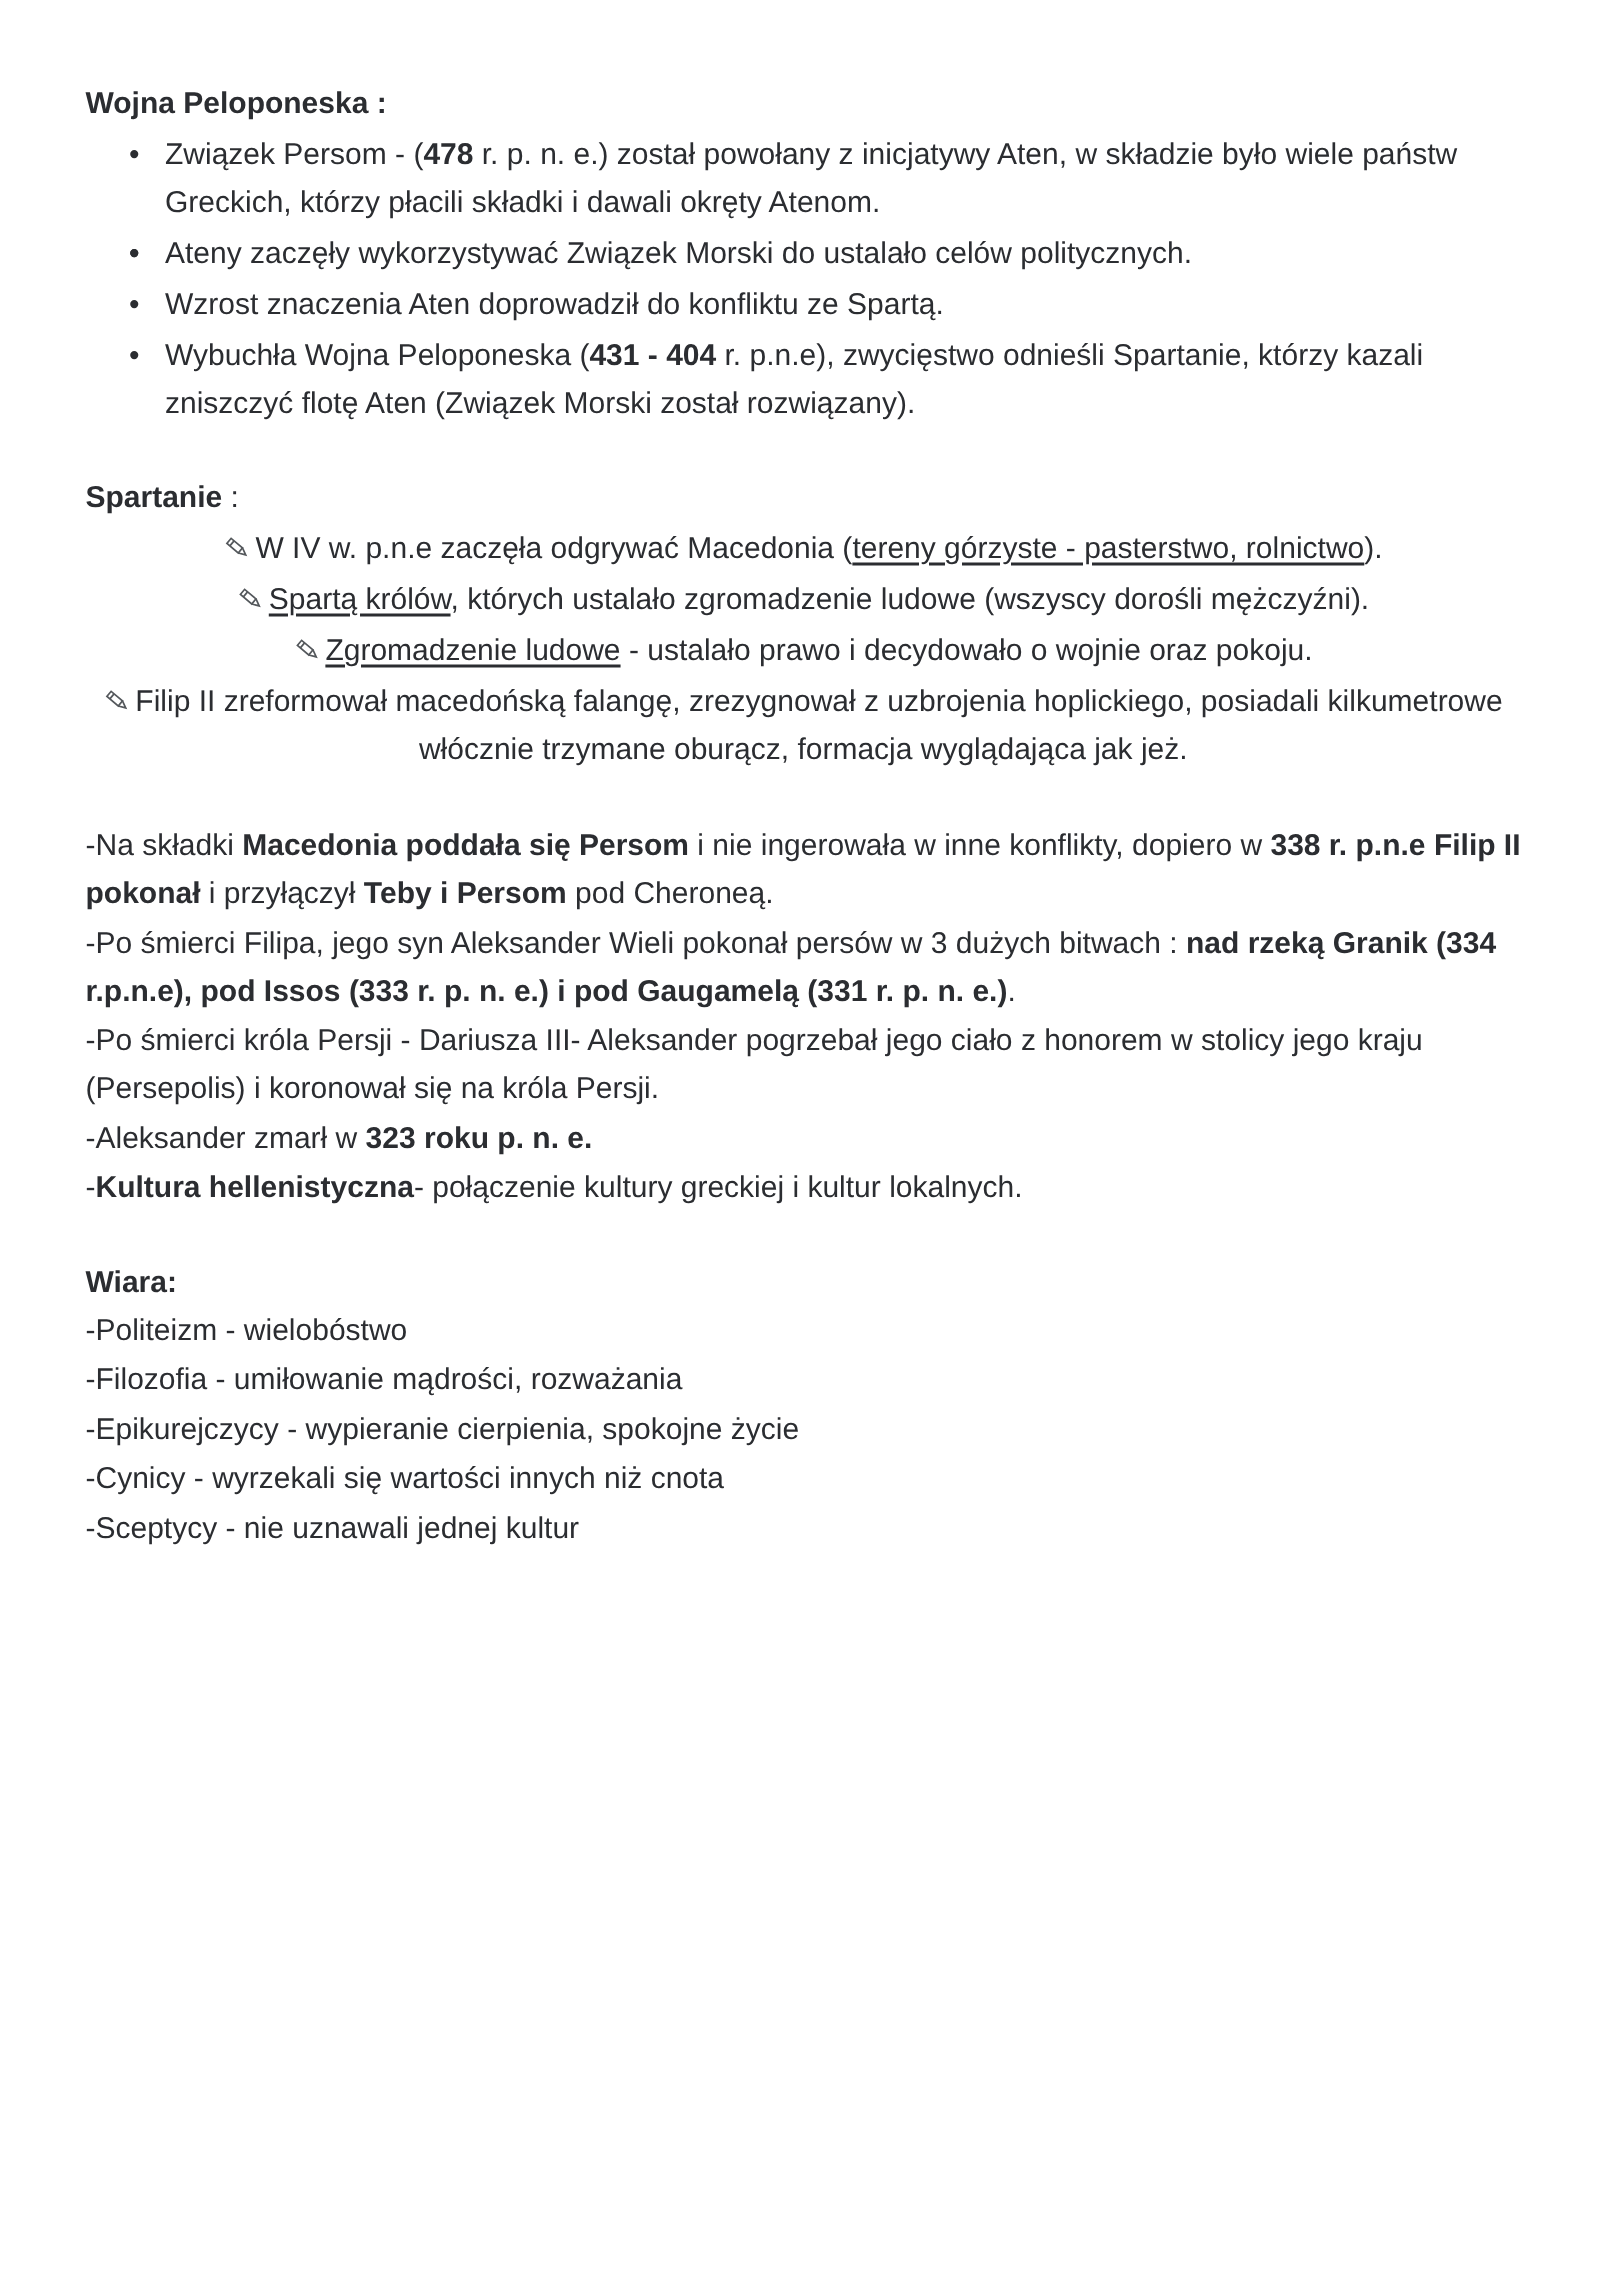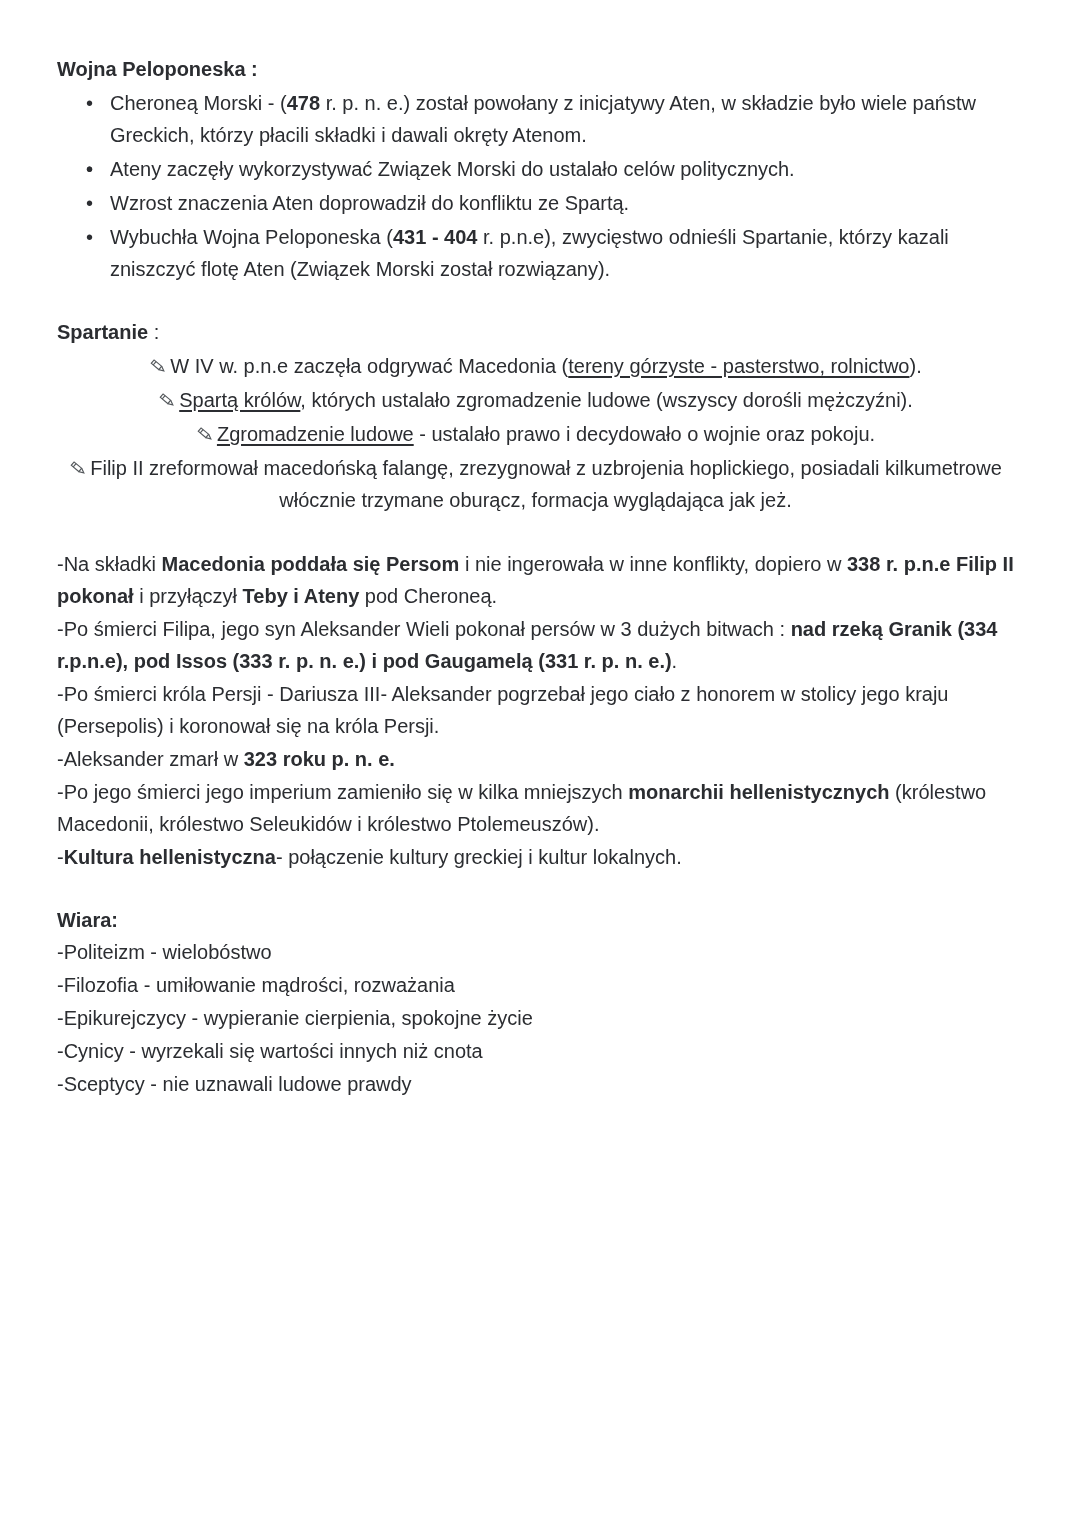--- a/index.html
+++ b/index.html
@@ -40,21 +40,21 @@
     margin-right: 2px;
   }
 </style>
 </head>
 <body>
 
 <main>
   <div class="doc" id="doc-root">
       <div class="heading"><span class="b">Wojna Peloponeska :</span></div>
       <ul class="bullets">
-        <li><span class="dot">•</span><span>Cheroneą Morski - (</span><span class="b">478</span><span> r. p. n. e.) został powołany z inicjatywy Aten, w składzie było wiele państw Greckich, którzy płacili składki i dawali okręty Atenom.</span></li>
+        <li><span class="dot">•</span><span>Związek Persom - (</span><span class="b">478</span><span> r. p. n. e.) został powołany z inicjatywy Aten, w składzie było wiele państw Greckich, którzy płacili składki i dawali okręty Atenom.</span></li>
         <li><span class="dot">•</span></li>
         <li><span class="dot">•</span><span>Ateny zaczęły wykorzystywać Związek Morski do ustalało celów politycznych.</span></li>
         <li><span class="dot">•</span><span>Wzrost znaczenia Aten doprowadził do konfliktu ze Spartą.</span></li>
         <li><span class="dot">•</span><span>Wybuchła Wojna Peloponeska (</span><span class="b">431 - 404</span><span> r. p.n.e), zwycięstwo odnieśli Spartanie, którzy kazali zniszczyć flotę Aten (Związek Morski został rozwiązany).</span></li>
       </ul>
       <div class="heading"><span class="b">Spartanie</span><span class="reg"> :</span></div>
       <div class="pencil-group">
         <div class="pencil-line"><svg class="pencil" viewBox="0 0 20 20" aria-hidden="true">
     <g transform="rotate(40 10 10)" fill="none" stroke="#54585c" stroke-width="1.2" stroke-linejoin="miter">
       <path d="M2 7.7 H12.4 V12.3 H2 Z"></path>
@@ -78,29 +78,28 @@
   </svg><span class="u">Zgromadzenie ludowe</span><span> - ustalało prawo i decydowało o wojnie oraz pokoju.</span></div>
         <div class="pencil-line"><svg class="pencil" viewBox="0 0 20 20" aria-hidden="true">
     <g transform="rotate(40 10 10)" fill="none" stroke="#54585c" stroke-width="1.2" stroke-linejoin="miter">
       <path d="M2 7.7 H12.4 V12.3 H2 Z"></path>
       <path d="M12.4 7.7 L17.3 10 L12.4 12.3"></path>
       <path d="M4.7 7.7 V12.3"></path>
     </g>
   </svg><span>Filip II zreformował macedońską falangę, zrezygnował z uzbrojenia hoplickiego, posiadali kilkumetrowe włócznie trzymane oburącz, formacja wyglądająca jak jeż.</span></div>
       </div>
       <div class="paragraph-group">
-        <p><span>-Na składki </span><span class="b">Macedonia poddała się Persom</span><span> i nie ingerowała w inne konflikty, dopiero w </span><span class="b">338 r. p.n.e</span><span> </span><span class="b">Filip II pokonał</span><span> i przyłączył </span><span class="b">Teby i Ateny</span><span> pod Cheroneą.</span></p>
+        <p><span>-Na składki </span><span class="b">Macedonia poddała się Persom</span><span> i nie ingerowała w inne konflikty, dopiero w </span><span class="b">338 r. p.n.e</span><span> </span><span class="b">Filip II pokonał</span><span> i przyłączył </span><span class="b">Teby i Persom</span><span> pod Cheroneą.</span></p>
         <p><span>-Po śmierci Filipa, jego syn Aleksander Wieli pokonał persów w 3 dużych bitwach : </span><span class="b">nad rzeką Granik (334 r.p.n.e), pod Issos (333 r. p. n. e.) i pod Gaugamelą (331 r. p. n. e.)</span><span>.</span></p>
         <p><span>-Po śmierci króla Persji - Dariusza III- Aleksander pogrzebał jego ciało z honorem w stolicy jego kraju (Persepolis) i koronował się na króla Persji.</span></p>
         <p><span>-Aleksander zmarł w </span><span class="b">323 roku p. n. e.</span></p>
-        <p><span>-Po jego śmierci jego imperium zamieniło się w kilka mniejszych </span><span class="b">monarchii hellenistycznych</span><span> (królestwo Macedonii, królestwo Seleukidów i królestwo Ptolemeuszów).</span></p>
         <p><span>-</span><span class="b">Kultura hellenistyczna</span><span>- połączenie kultury greckiej i kultur lokalnych.</span></p>
       </div>
       <div class="heading"><span class="b">Wiara:</span></div>
       <div class="paragraph-group">
         <p><span>-Politeizm - wielobóstwo</span></p>
         <p><span>-Filozofia - umiłowanie mądrości, rozważania</span></p>
         <p><span>-Epikurejczycy - wypieranie cierpienia, spokojne życie</span></p>
         <p><span>-Cynicy - wyrzekali się wartości innych niż cnota</span></p>
-        <p><span>-Sceptycy - nie uznawali ludowe prawdy</span></p>
+        <p><span>-Sceptycy - nie uznawali jednej kultur</span></p>
       </div>
     </div>
 </main>
 
 </body></html>

